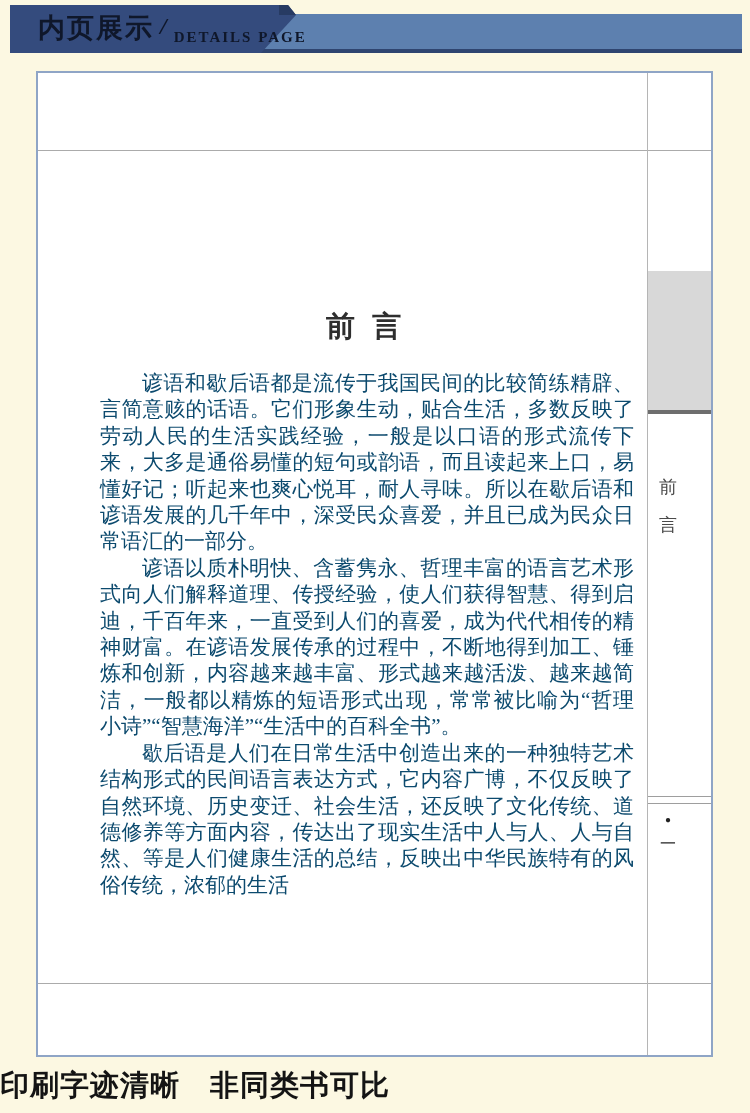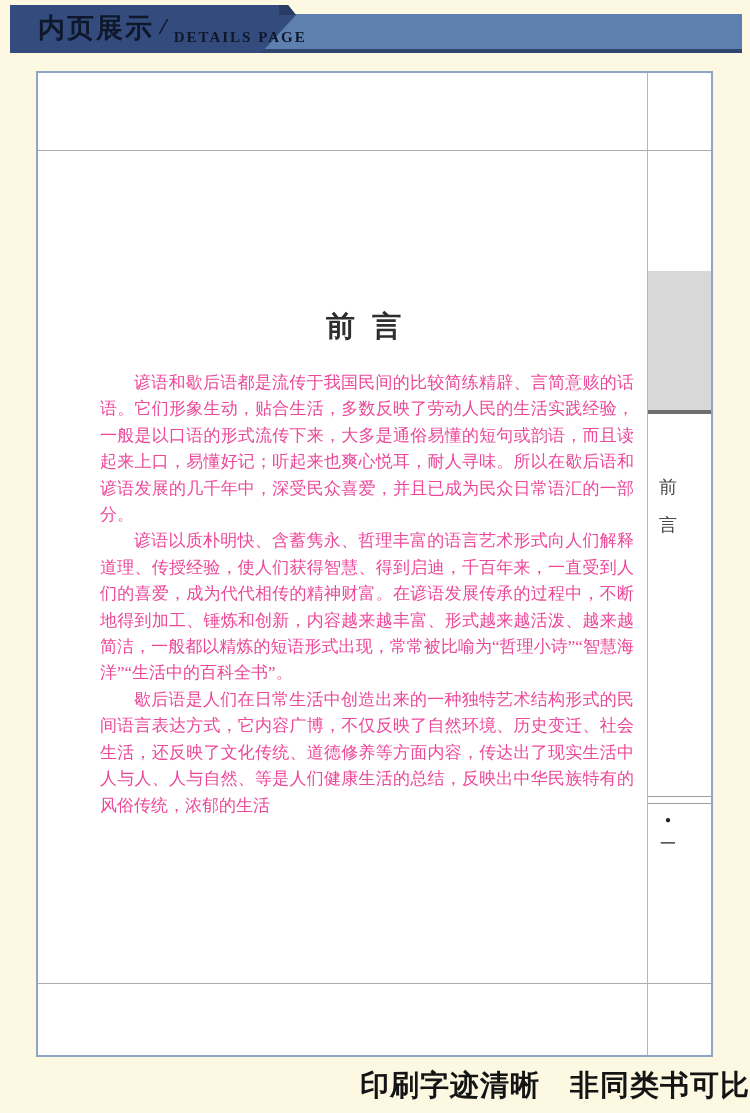--- a/index.html
+++ b/index.html
@@ -44,26 +44,26 @@
   }
   .page-marker .dot{font-size:10px;line-height:10px;}
   .page-marker .num{font-size:16px;line-height:16px;}
   
   .page-title{
     position:absolute;left:60px;width:536px;top:198px;
     text-align:center;font-size:29px;font-weight:bold;color:#2e2e2e;letter-spacing:5px;margin-top:36px;
   }
   .page-body{position:absolute;left:62px;width:534px;top:297px;}
   .page-body p{
-    margin:0;font-size:17px;line-height:26.4px;color:#ec4899;
+    margin:0;font-size:21px;line-height:26.4px;color:#0c4a6e;
     text-align:justify;text-indent:2em;
   }
   
   .footer-caption{
-    position:absolute;left:0;right:0;top:1066px;text-align:right;
+    position:absolute;left:0;right:0;top:1066px;text-align:left;
     font-size:29px;font-weight:bold;color:#141414;letter-spacing:1px;
   }
 </style>
 </head>
 <body>
 
 <div class="banner">
   <svg width="750" height="58" viewBox="0 0 750 58">
     <polygon points="295,14 742,14 742,53 256,53" fill="#5d80af"></polygon>
     <polygon points="259,49 742,49 742,53 256,53" fill="#2f4570"></polygon>

